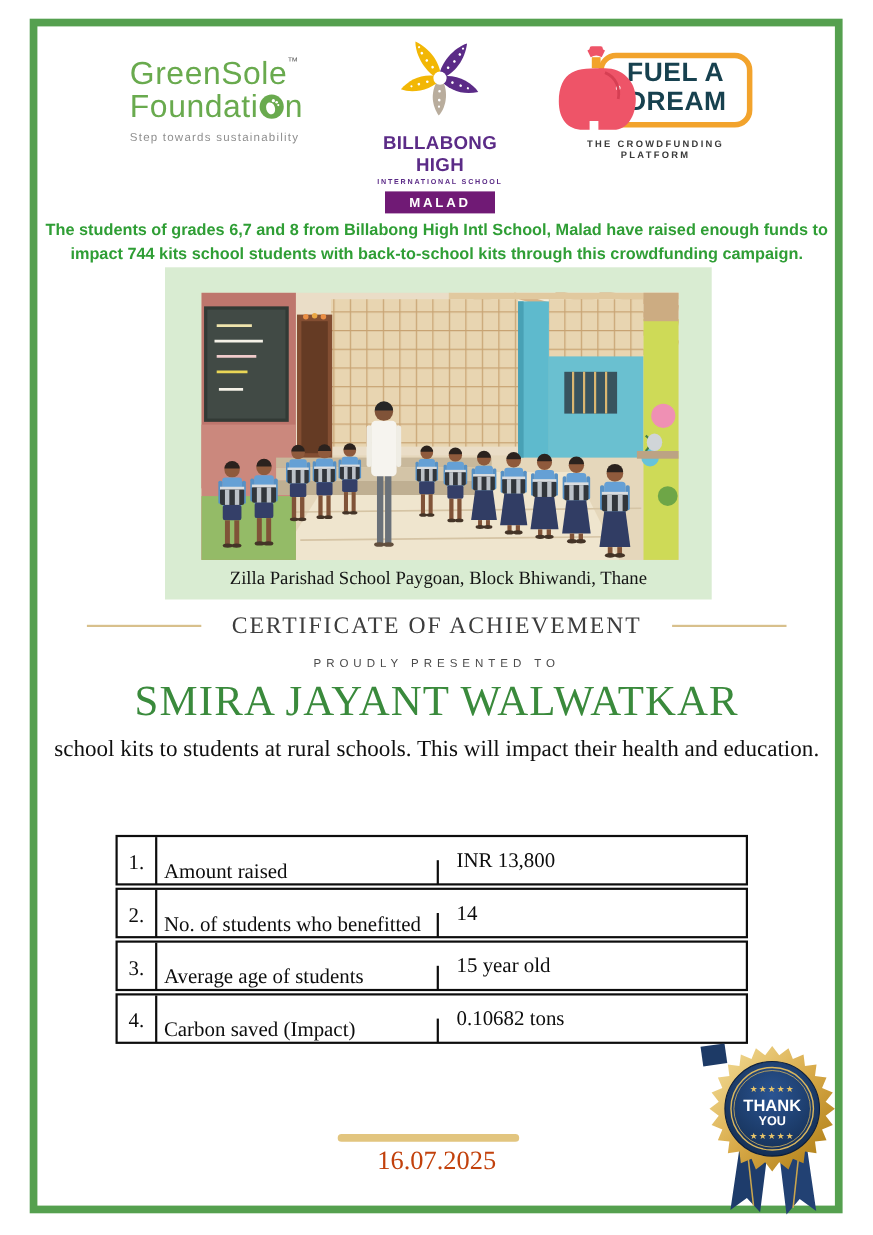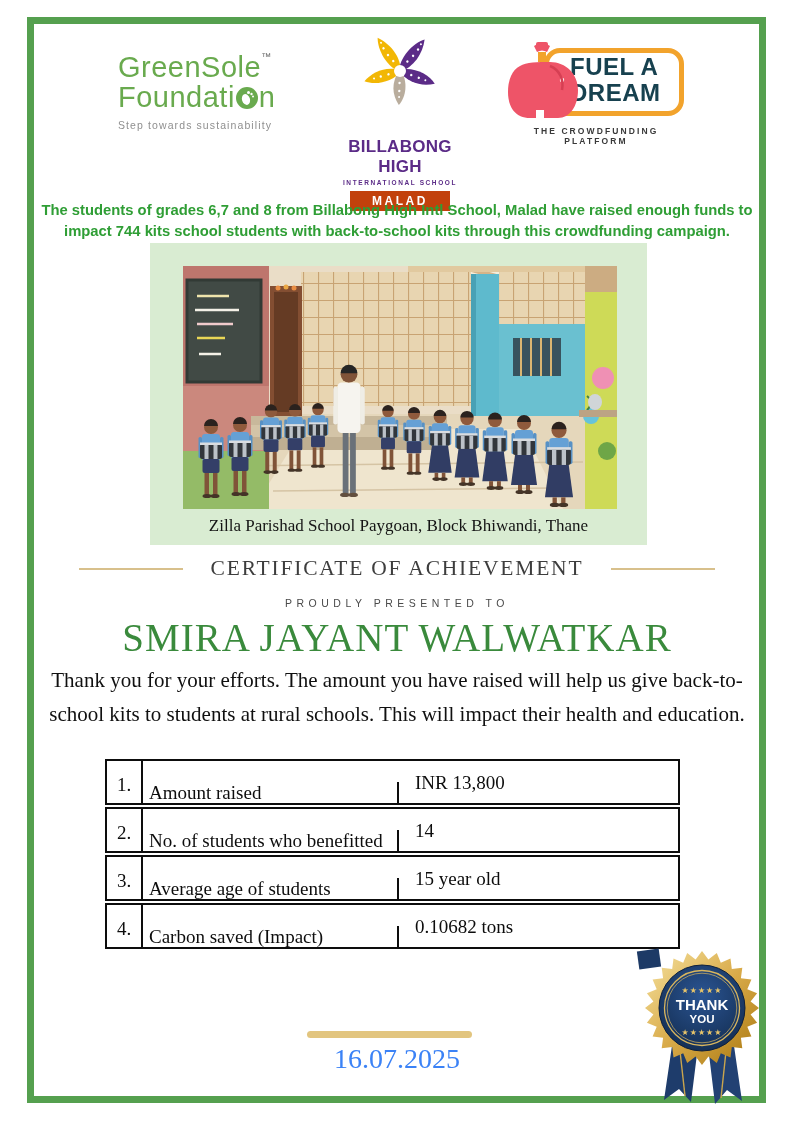--- a/index.html
+++ b/index.html
@@ -12,23 +12,23 @@
     position:absolute; left:27px; top:17px; width:739px; height:1086px;
     border:7px solid #55a04f; z-index:1; pointer-events:none;
   }
   
   .logo-greensole { position:absolute; left:118px; top:52px; z-index:2; }
   .gs-line { font-size:29px; color:#69aa4e; letter-spacing:0.5px; line-height:1.05; font-weight:500; }
   .gs-tm { font-size:10px; color:#666; vertical-align:top; }
   .gs-foot { display:inline-block; vertical-align:-3px; }
   .gs-tag { font-size:10.5px; color:#8f8f8f; letter-spacing:1.1px; margin-top:3px; }
   .logo-billabong { position:absolute; left:328px; top:27px; width:144px; text-align:center; z-index:2; }
-  .bb-title { font-size:17px; font-weight:bold; color:#5b2b87; letter-spacing:0.3px; margin-top:20px; }
+  .bb-title { font-size:17px; font-weight:bold; color:#5b2b87; letter-spacing:0.3px; margin-top:2px; }
   .bb-sub { font-size:6.5px; font-weight:bold; color:#5b2b87; letter-spacing:1.6px; margin-top:2px; }
-  .bb-malad { display:inline-block; margin-top:5px; background:#c2410c; color:#fff;
+  .bb-malad { display:inline-block; margin-top:5px; background:#701a75; color:#fff;
     font-size:12px; font-weight:bold; letter-spacing:2.5px; padding:3px 22px; }
   .logo-fuel { position:absolute; left:506px; top:46px; width:180px; z-index:2; }
   .fuel-top { position:relative; height:72px; }
   .fuel-box { position:absolute; left:38px; top:2px; width:140px; height:68px;
     border:5px solid #f2a32c; border-radius:16px; }
   .fuel-text { position:absolute; left:64px; top:8px; color:#17414f; font-weight:bold;
     font-size:24px; line-height:1.08; letter-spacing:0.5px; }
   .fuel-eleph { position:absolute; left:0; top:-6px; }
   .fuel-tag { font-size:8.5px; font-weight:bold; color:#3a3a3a; letter-spacing:2.1px; margin-top:8px; text-align:center; }
   
@@ -58,21 +58,21 @@
     font-family:"Liberation Serif", serif; font-size:19px; color:#0d0d0d; }
   .it-num { border-right:2px solid #0d0d0d; display:flex; align-items:center; justify-content:center; padding-top:4px; }
   .it-label { border-right:2px solid #0d0d0d; display:flex; align-items:center; padding-left:6px;margin-top:21px; }
   .it-value { display:flex; align-items:center; padding-left:16px; }
   
   .badge { position:absolute; left:634px; top:948px; width:138px; height:168px; z-index:4; }
   
   .date-rule { position:absolute; top:1031px; left:307px; width:165px; height:7px;
     border-radius:4px; background:#e2c57f; z-index:2; }
   .date-text { position:absolute; top:1043px; left:0; width:100%; text-align:center;
-    font-family:"Liberation Serif", serif; font-size:28px; color:#3b82f6; z-index:2; }
+    font-family:"Liberation Serif", serif; font-size:24px; color:#c2410c; z-index:2; }
 </style>
 </head>
 <body>
 
 <div class="page-border"></div>
 
 <div class="logo-greensole">
   <div class="gs-line"><span>GreenSole</span><span class="gs-tm">™</span></div>
   <div class="gs-line"><span>Foundati</span><span class="gs-foot"><svg width="24" height="24" viewBox="0 0 24 24">
           <circle cx="12" cy="12" r="11" fill="#69aa4e"></circle>
@@ -444,21 +444,20 @@
 </div>
 
 <div class="cert-title-row">
   <div class="cert-rule"></div>
   <div class="cert-title">CERTIFICATE OF ACHIEVEMENT</div>
   <div class="cert-rule"></div>
 </div>
 <div class="presented">PROUDLY PRESENTED TO</div>
 <div class="recipient">SMIRA JAYANT WALWATKAR</div>
 <div class="message">
-  <div>Thank you for your efforts. The amount you have raised will help us give back-to-</div>
   <div>school kits to students at rural schools. This will impact their health and education.</div>
 </div>
 
 <div class="impact-table">
   <div class="it-row">
     <div class="it-num">1.</div>
     <div class="it-label">Amount raised</div>
     <div class="it-value">INR 13,800</div>
   </div>
   <div class="it-row">

